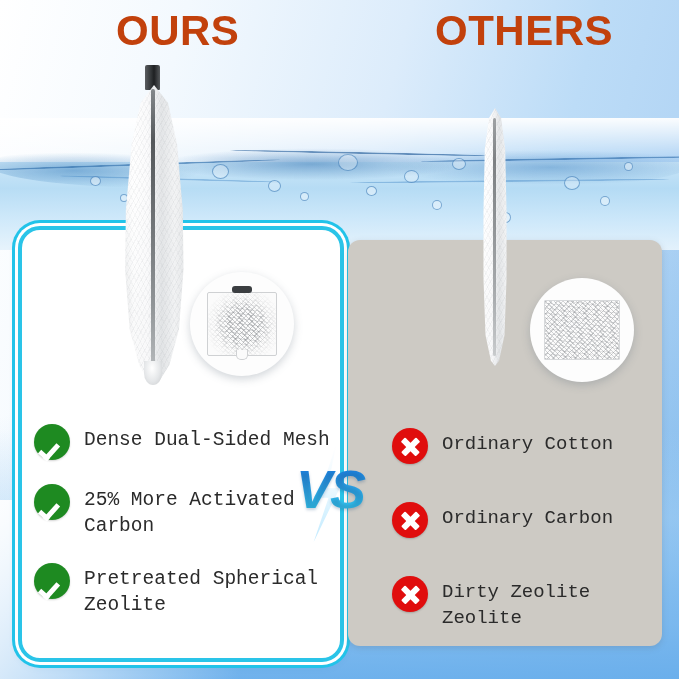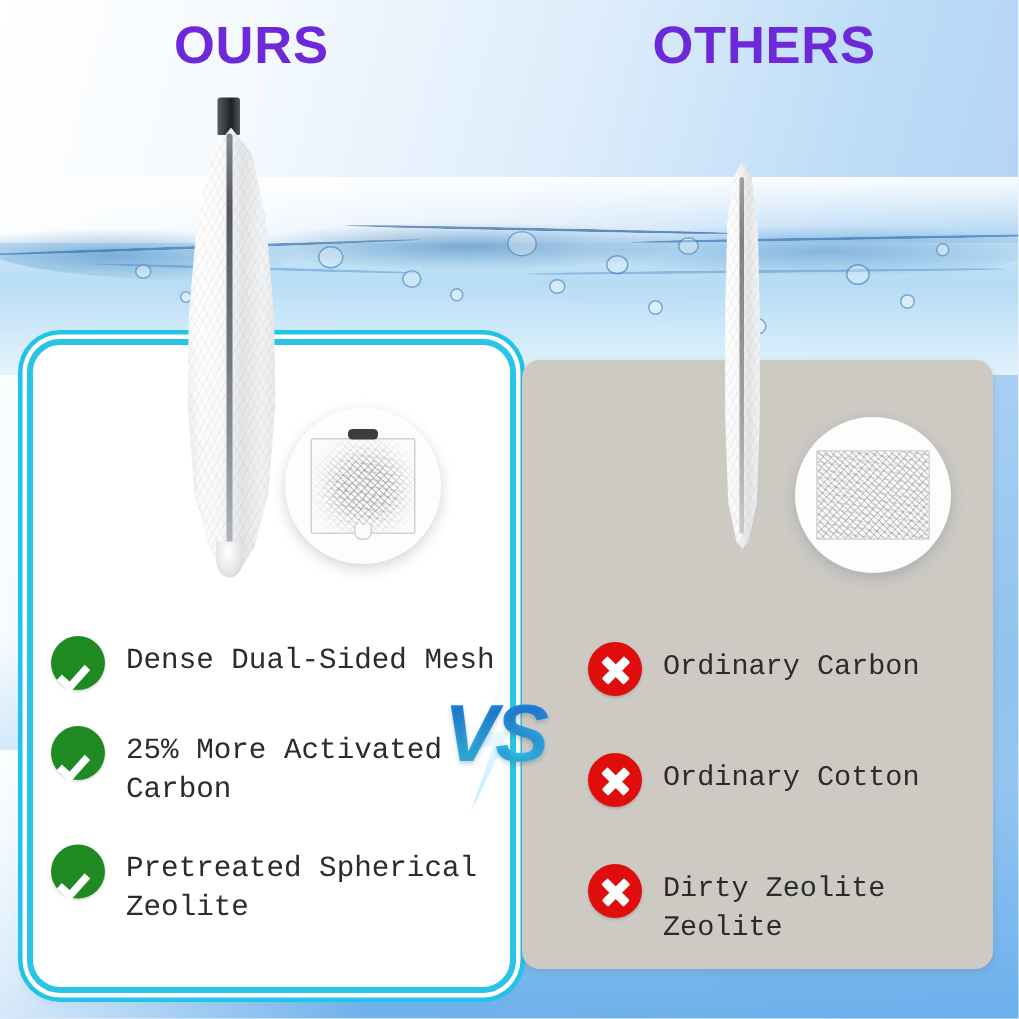--- a/index.html
+++ b/index.html
@@ -54,22 +54,22 @@
   .wl5{left:350px;top:62px;width:320px;transform:rotate(-.6deg);border-top-color:rgba(60,130,195,.4);}
   .bub{position:absolute;border:1.4px solid rgba(40,110,175,.55);border-radius:50%;background:rgba(255,255,255,.28);}
   .bub.s{border-width:1px;background:rgba(255,255,255,.4);}
   .water-top-fade{
     position:absolute;left:0;top:0;width:679px;height:40px;
     background:linear-gradient(180deg,rgba(255,255,255,.95),rgba(255,255,255,0));
   }
 
   
   .heading{
-    position:absolute;font-weight:bold;color:#6d28d9;letter-spacing:.5px;
-    font-size:35px;line-height:35px;white-space:nowrap;
+    position:absolute;font-weight:bold;color:#c2410c;letter-spacing:.5px;
+    font-size:42px;line-height:35px;white-space:nowrap;
   }
   #h-ours{left:116px;top:13px;}
   #h-others{left:435px;top:13px;}
 
   
   .cart{position:absolute;}
   .cart-clip{
     position:absolute;left:0;top:0;
     background:linear-gradient(90deg,#e8e9ea 0%,#bfc1c3 22%,#8f9295 48%,#c9cbcd 66%,#eceded 100%);
     border-radius:2px 2px 1px 1px;
@@ -290,25 +290,25 @@
     </div>
     <div class="frow">
       <span class="badge ok"></span>
       <span class="ftext">Pretreated Spherical Zeolite</span>
     </div>
   </div>
 
   <div class="flist" id="list-others">
     <div class="frow">
       <span class="badge no"></span>
+      <span class="ftext">Ordinary Cotton</span>
+    </div>
+    <div class="frow">
+      <span class="badge no"></span>
       <span class="ftext">Ordinary Carbon</span>
-    </div>
-    <div class="frow">
-      <span class="badge no"></span>
-      <span class="ftext">Ordinary Cotton</span>
     </div>
     <div class="frow">
       <span class="badge no"></span>
       <span class="ftext">Dirty Zeolite Zeolite</span>
     </div>
   </div>
 
   <div id="vs-badge">
     <div id="vs-bolt"></div>
     <div id="vs-text">VS</div>

